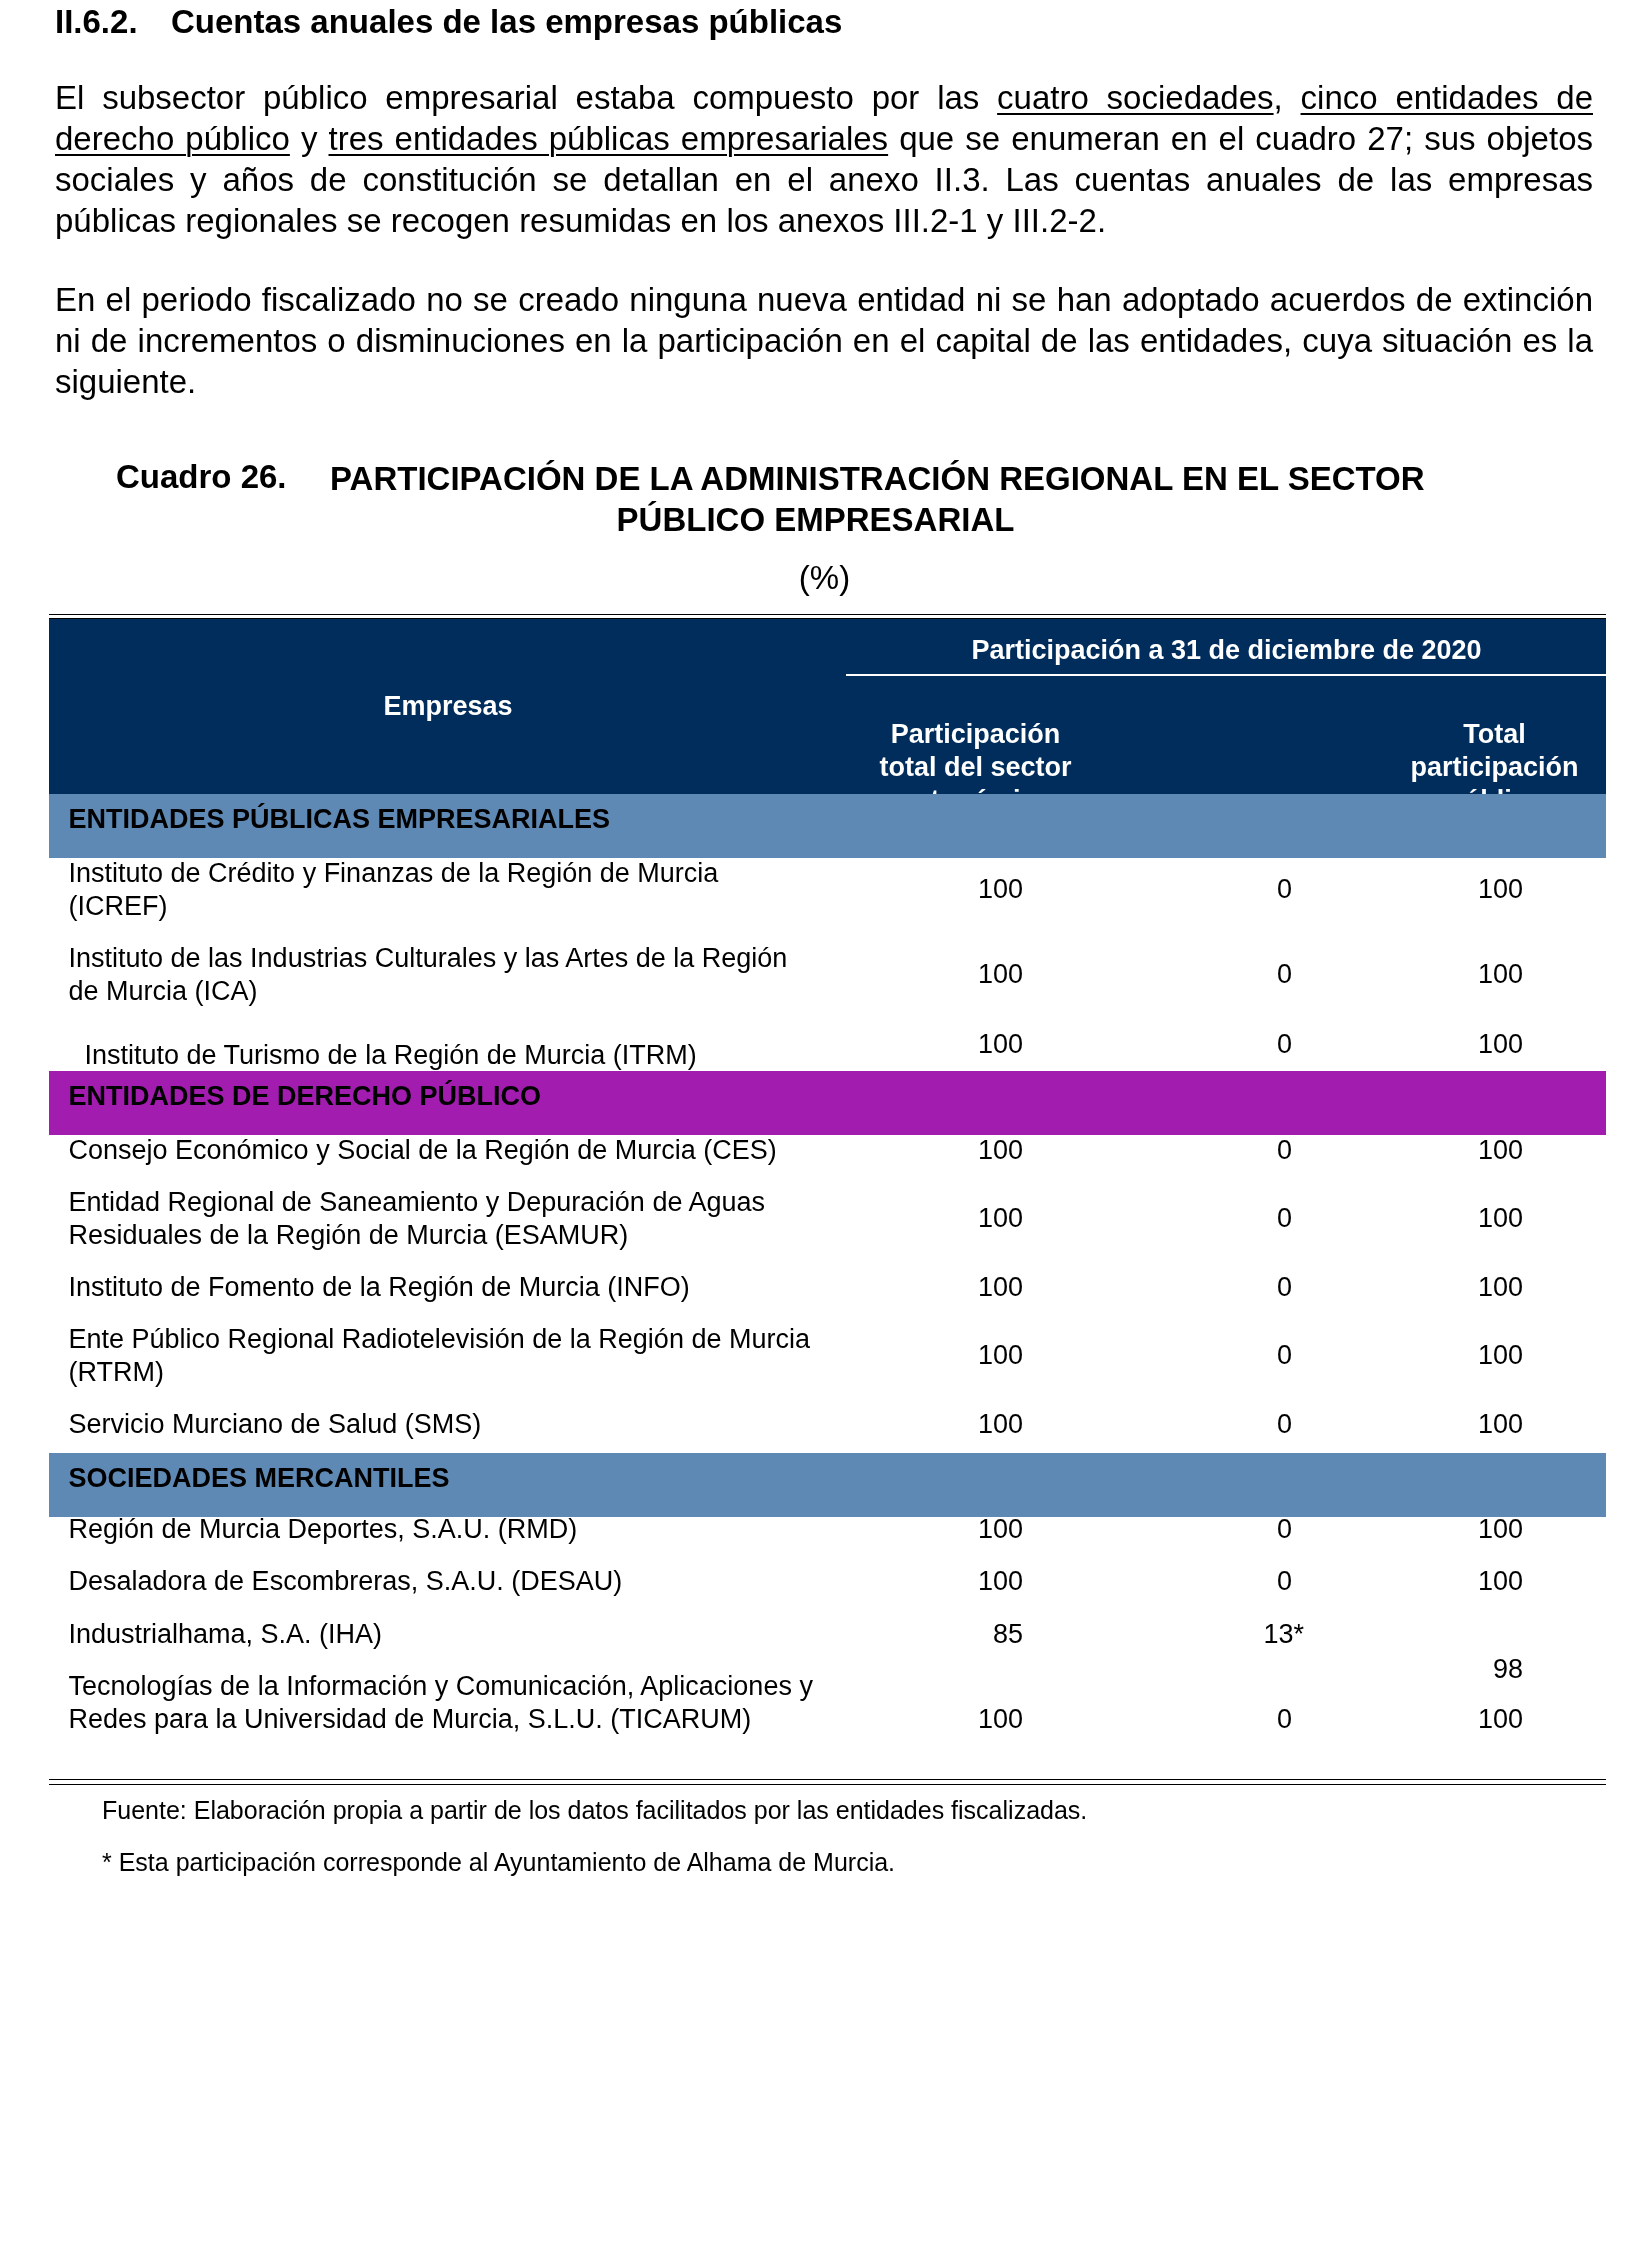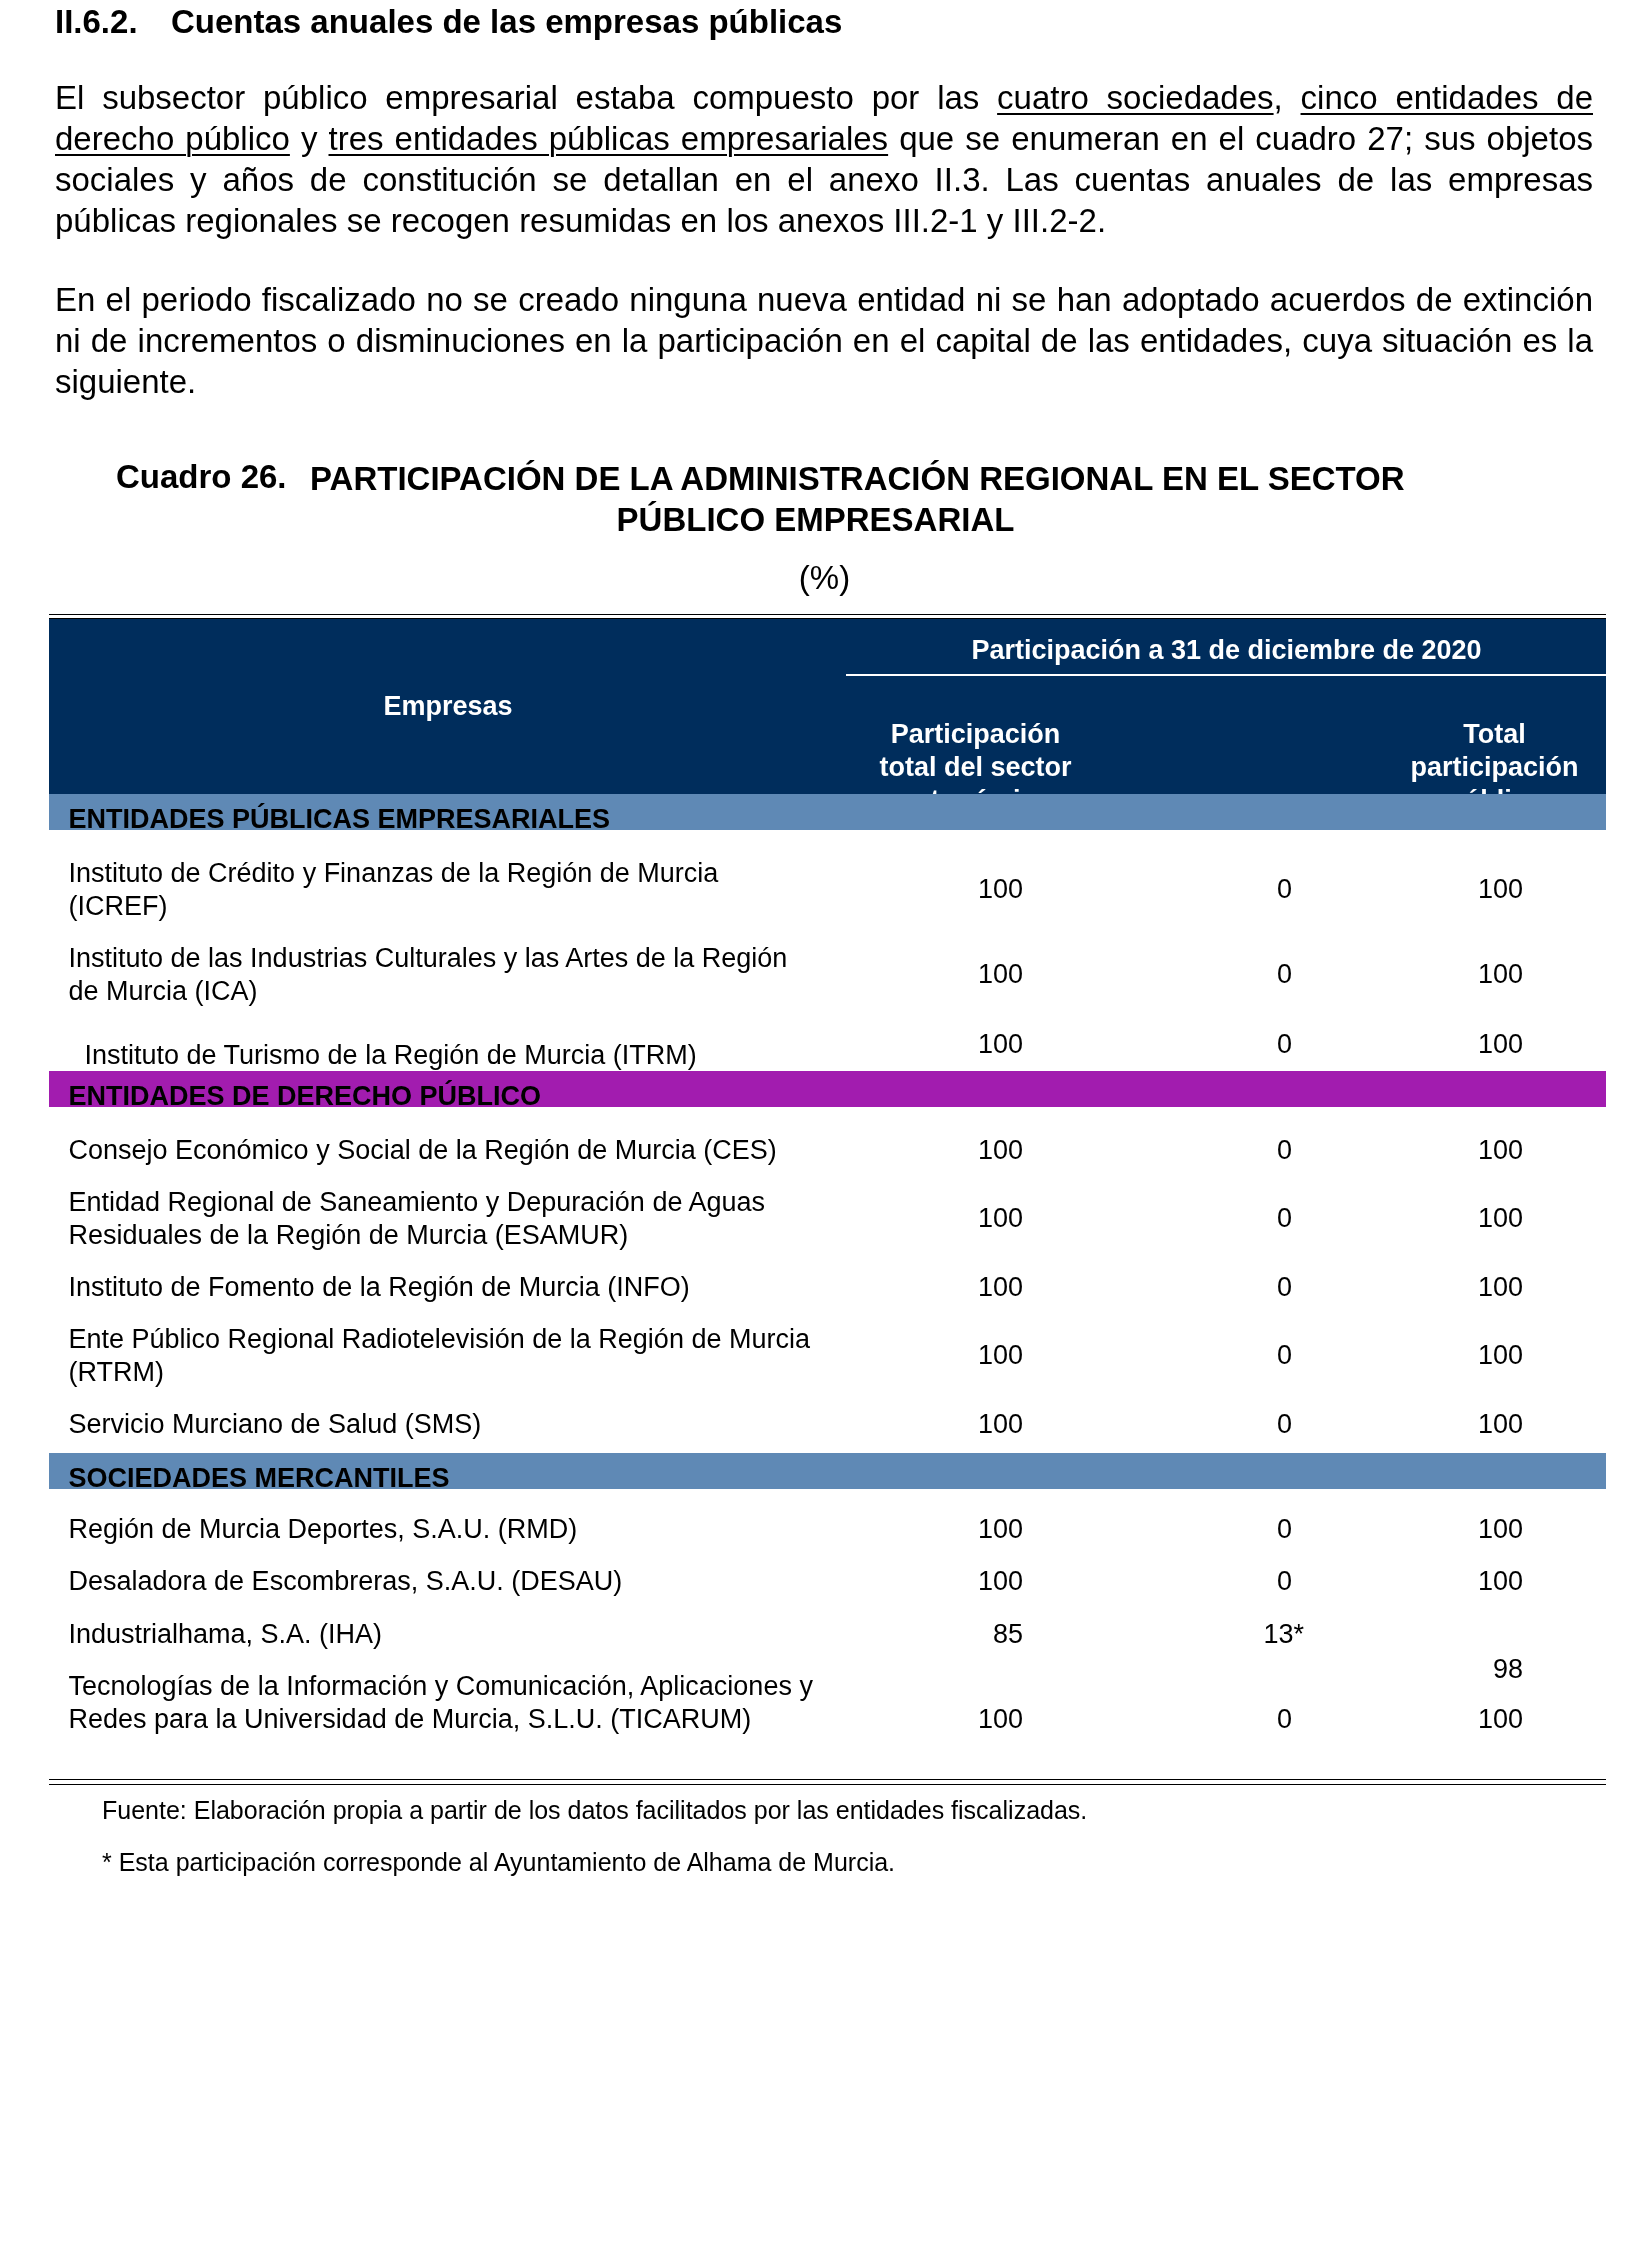--- a/index.html
+++ b/index.html
@@ -12,38 +12,38 @@
 
   .para { position: absolute; left: 55px; width: 1538px; font-size: 33px; line-height: 41px;
           text-align: justify; text-align-last: left; }
   .para .u { text-decoration: underline; text-underline-offset: 4.1px; text-decoration-thickness: 2.4px; }
   #para1 { top: 77px; }
   #para2 { top: 279px; }
 
   .caption-label { left: 116px; top: 458px; font-size: 33px; font-weight: bold; }
   .caption-title { position: absolute; left: 310px; width: 1287px; top: 458px; font-size: 33px;
                    font-weight: bold; line-height: 41px; text-align: center; }
-  .caption-title .l1 { display: block; text-align: left; }
+  .caption-title .l1 { display: block; text-align: left; margin-left: 20px; }
   .unit { left: 0; width: 1649px; top: 559px; text-align: center; font-size: 33px; }
 
   
   .tbl { position: absolute; left: 49px; top: 614px; width: 1557px; }
   .top-rule { position: absolute; left: 0; top: 0; width: 1557px; height: 4.9px;
               border-top: 1.6px solid #000; border-bottom: 1.6px solid #000; box-sizing: border-box; }
   .thead { position: absolute; left: 0; top: 4.9px; width: 1557px; height: 175px; background: #002d5c; }
   .thead .cell { position: absolute; color: #fff; font-weight: bold; font-size: 27px; line-height: 33px; text-align: center; }
   .th-empresas { left: 0; width: 798px; top: 0; height: 175px; display: flex; align-items: center; justify-content: center; }
   .th-group { left: 797px; width: 761px; top: 14.7px; }
   .group-rule { position: absolute; left: 797px; width: 761px; top: 55px; height: 2.4px; background: #ffffff; }
   .th-col { top: 67px; width: 269px; margin-top: 32px; }
   .th-col.c1 { left: 792px; }
   .th-col.c2 { left: 1057px; }
   .th-col.c3 { left: 1311px; }
 
-  .section-row { position: absolute; left: 0; width: 1557px; height: 36px; background: #5f89b5; }
+  .section-row { position: absolute; left: 0; width: 1557px; height: 64px; background: #5f89b5; }
   .section-row .lbl { position: absolute; left: 19.5px; top: 9.8px; font-size: 27px; font-weight: bold; color: #000; }
 
   .row { position: absolute; left: 0; width: 1557px; }
   .row .name { position: absolute; left: 19.5px; font-size: 27px; line-height: 33px; white-space: normal; width: 749px; }
   .row .v { position: absolute; font-size: 27px; line-height: 33px; text-align: right; width: 163px; }
   .row .v1 { left: 811px; }
   .row .v2 { left: 1080px; }
   .row .v3 { left: 1311px; }
 
   .bottom-rule { position: absolute; left: 49px; top: 1779px; width: 1557px; height: 5.7px;

